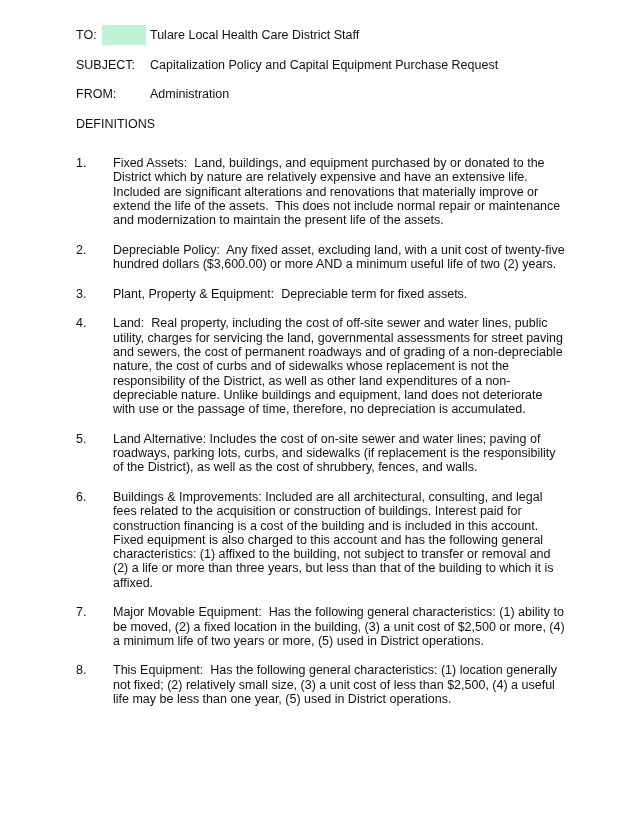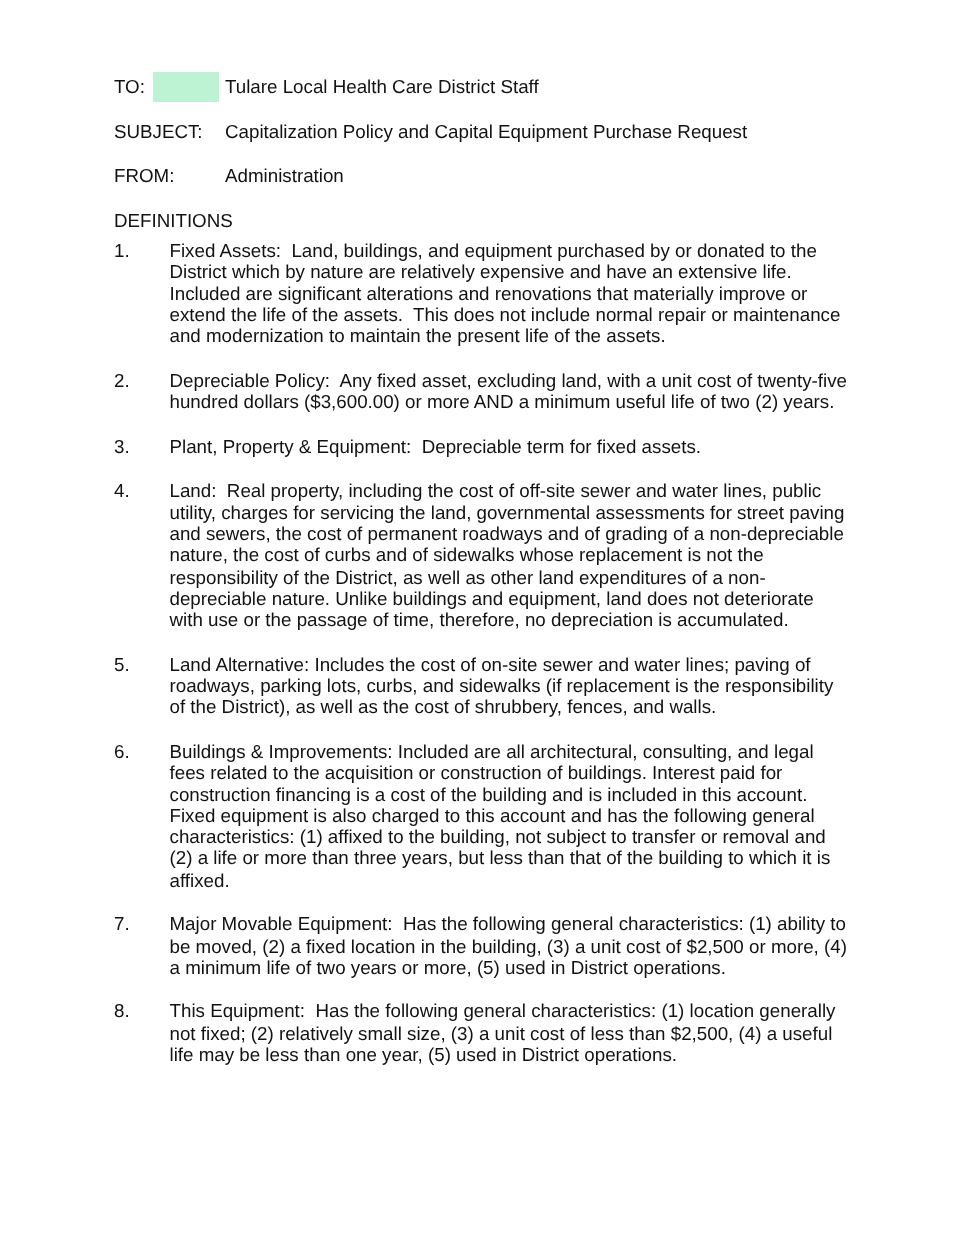--- a/index.html
+++ b/index.html
@@ -3,37 +3,37 @@
 <meta charset="utf-8">
 <style>
   html, body { margin: 0; padding: 0; background: #ffffff; }
   .page {
     position: relative;
     width: 640px;
     height: 828px;
     box-sizing: border-box;
     background: var(--page-bg, #ffffff);
     color: var(--text, #121212);
-    padding: 51px 75px 0 76px;
+    padding: 28px 75px 0 76px;
     font-family: "Liberation Sans", "DejaVu Sans", sans-serif;
     font-size: 12.5px;
     line-height: 14.3px;
     overflow: hidden;
   }
   .memo-row { display: flex; align-items: flex-start; margin-bottom: 15.3px; }
   .memo-label-cell { flex: 0 0 74px; display: flex; align-items: center; }
   .memo-label { white-space: pre; }
   .highlight-box {
     flex: 1;
     height: 20px;
     margin: -3px 4px -3px 5px;
     background: var(--hl, #bdf2d2);
   }
   .memo-value { flex: 1; }
-  .section-title { margin-bottom: 6px; }
+  .section-title { margin-bottom: 25px; }
   .definitions { margin: 0; padding: 0; }
   .def-item { display: flex; margin-bottom: 15.3px; }
   .def-num { flex: 0 0 37px; }
   .def-text { flex: 1; white-space: pre-wrap; overflow-wrap: break-word; }
   .u { text-underline-offset: 2px; }
 </style>
 </head>
 <body>
 
 <div class="page">

